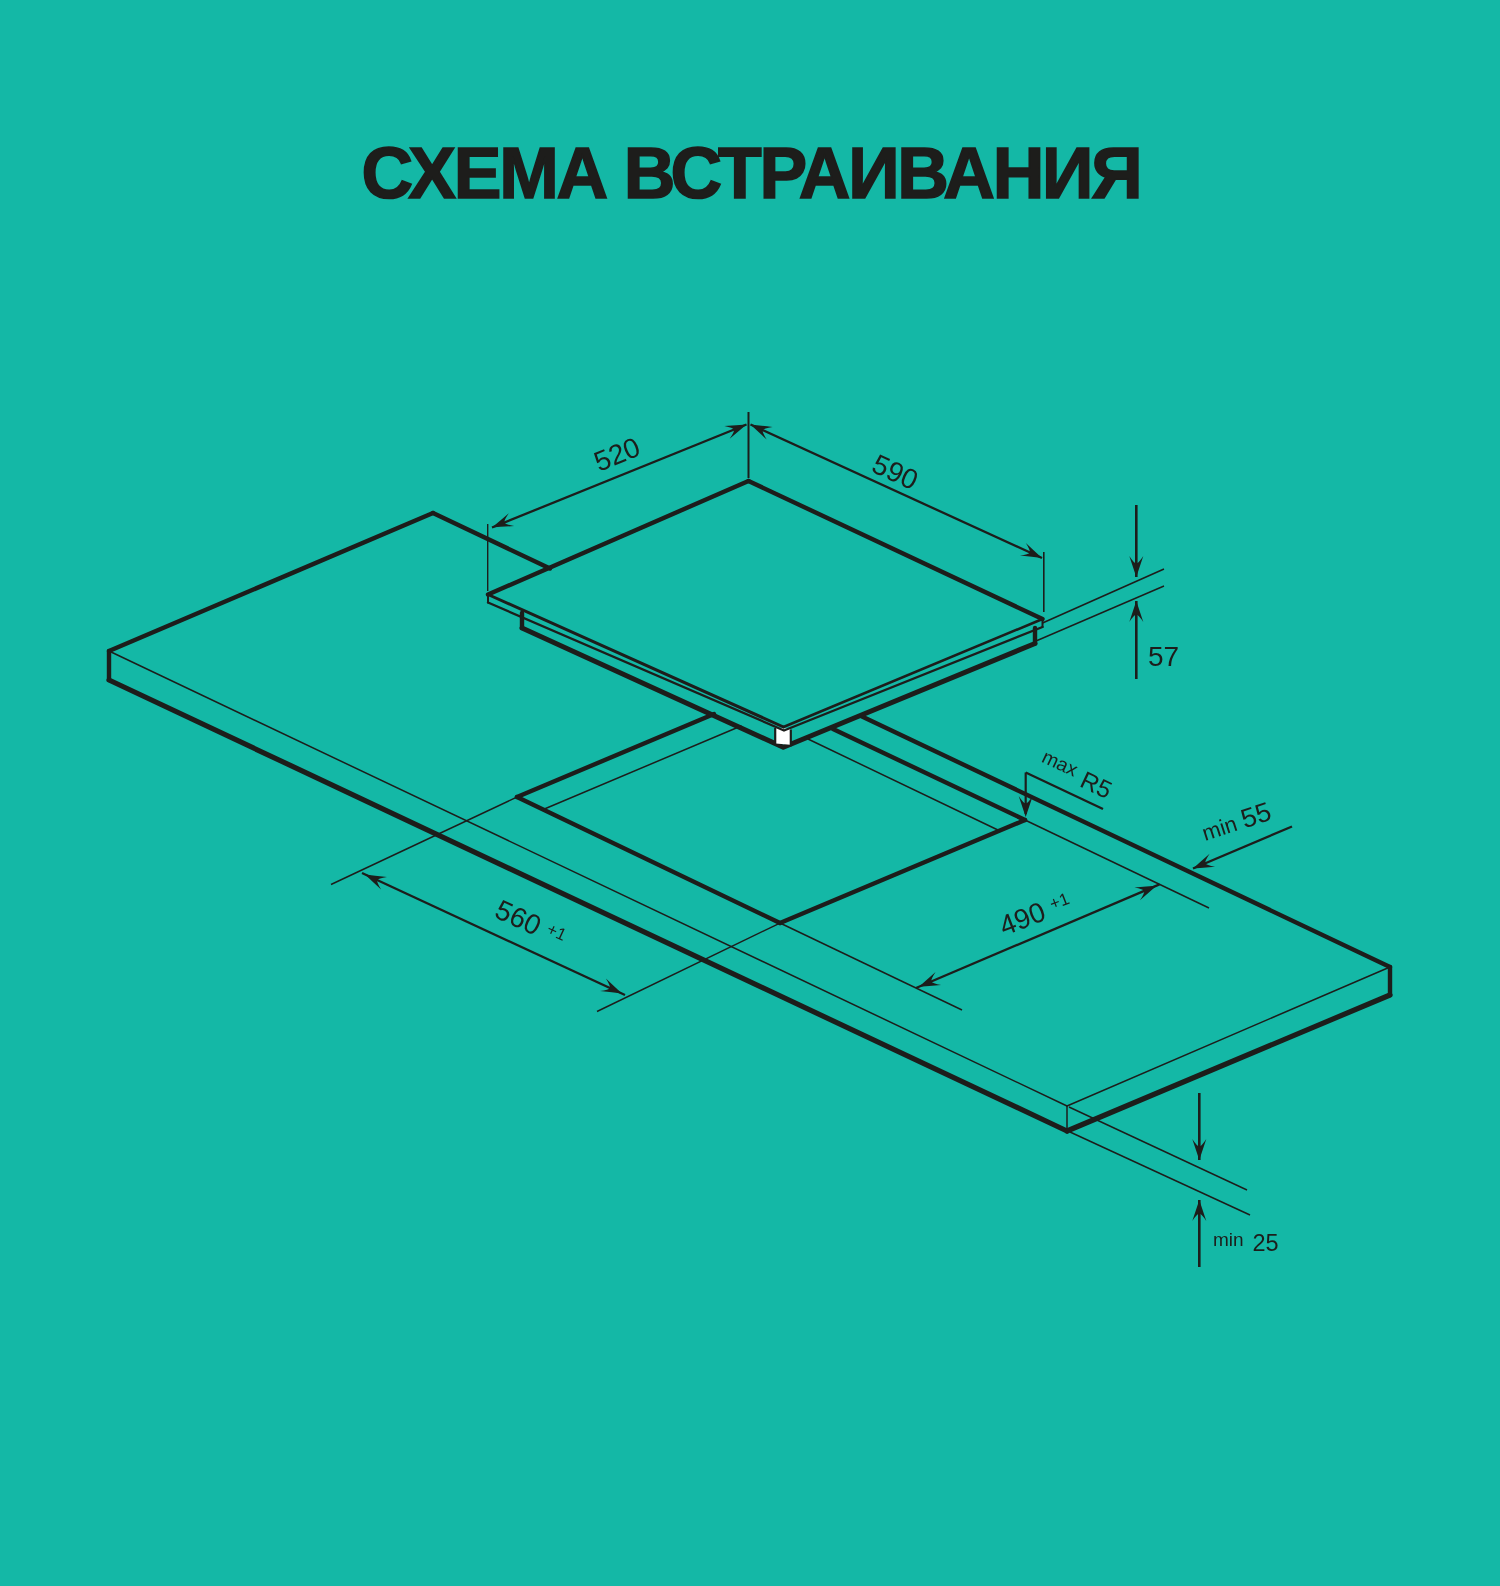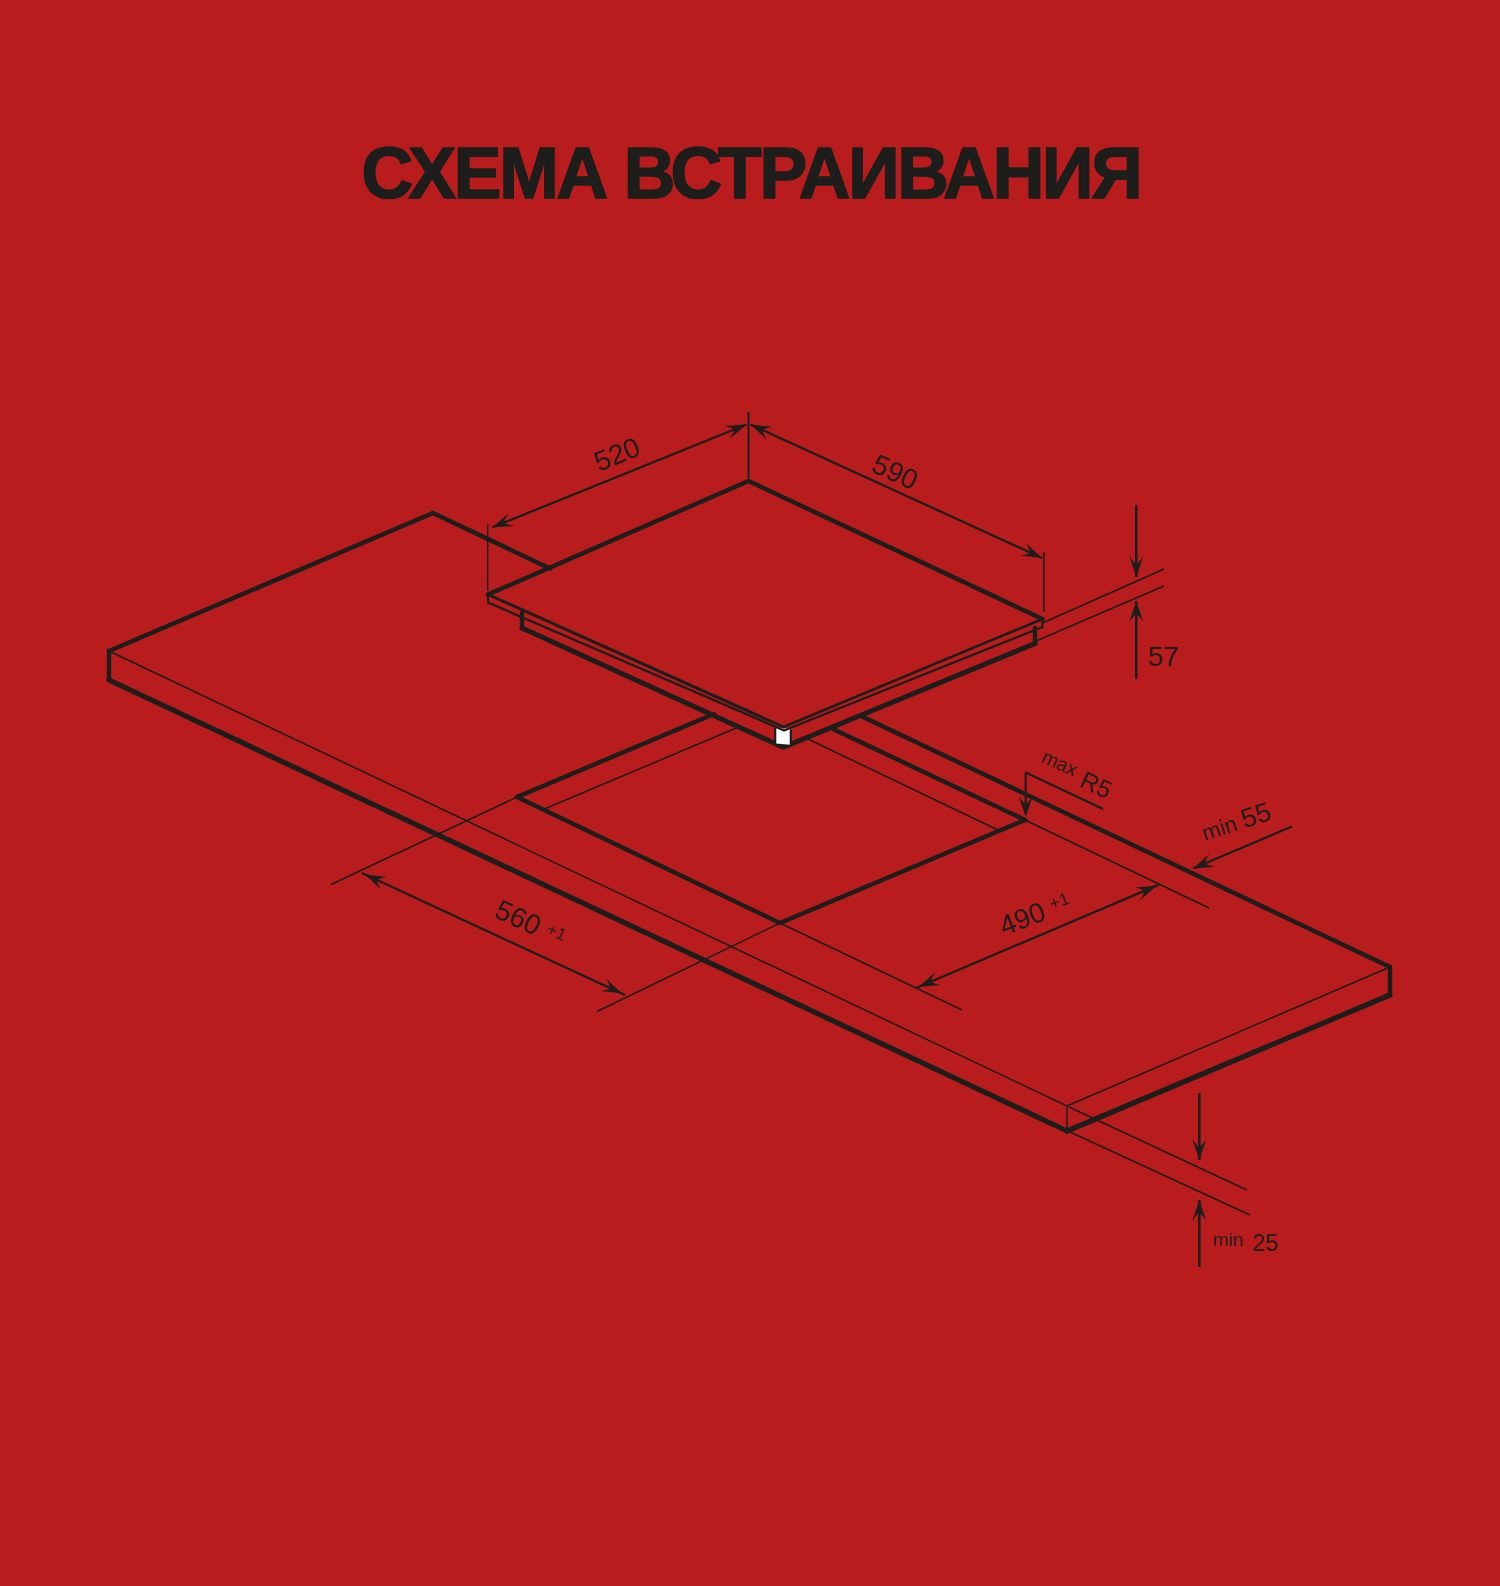--- a/index.html
+++ b/index.html
@@ -1,16 +1,16 @@
 <!DOCTYPE html>
 <html><head>
 <meta charset="utf-8">
 <style>
   html,body { margin:0; padding:0; background:#ffffff; }
-  .page { width:1500px; height:1586px; position:relative; background:#b91c1c; overflow:hidden;text-decoration:underline; }
+  .page { width:1500px; height:1586px; position:relative; background:#14b8a6; overflow:hidden;text-decoration:underline; }
 </style>
 </head>
 <body>
 <div class="page">
 <svg width="1500" height="1586" viewBox="0 0 1500 1586" xmlns="http://www.w3.org/2000/svg">
 
 <text x="751" y="198" text-anchor="middle" font-family="Liberation Sans, sans-serif" font-size="71.5" font-weight="bold" letter-spacing="-2.2" fill="#1d1d1b" stroke="#1d1d1b" stroke-width="1.6">СХЕМА ВСТРАИВАНИЯ</text>
 
 <line x1="109.0" y1="651.0" x2="433.0" y2="513.0" stroke="#1d1d1b" stroke-width="4.4" stroke-linecap="round"></line>
 

